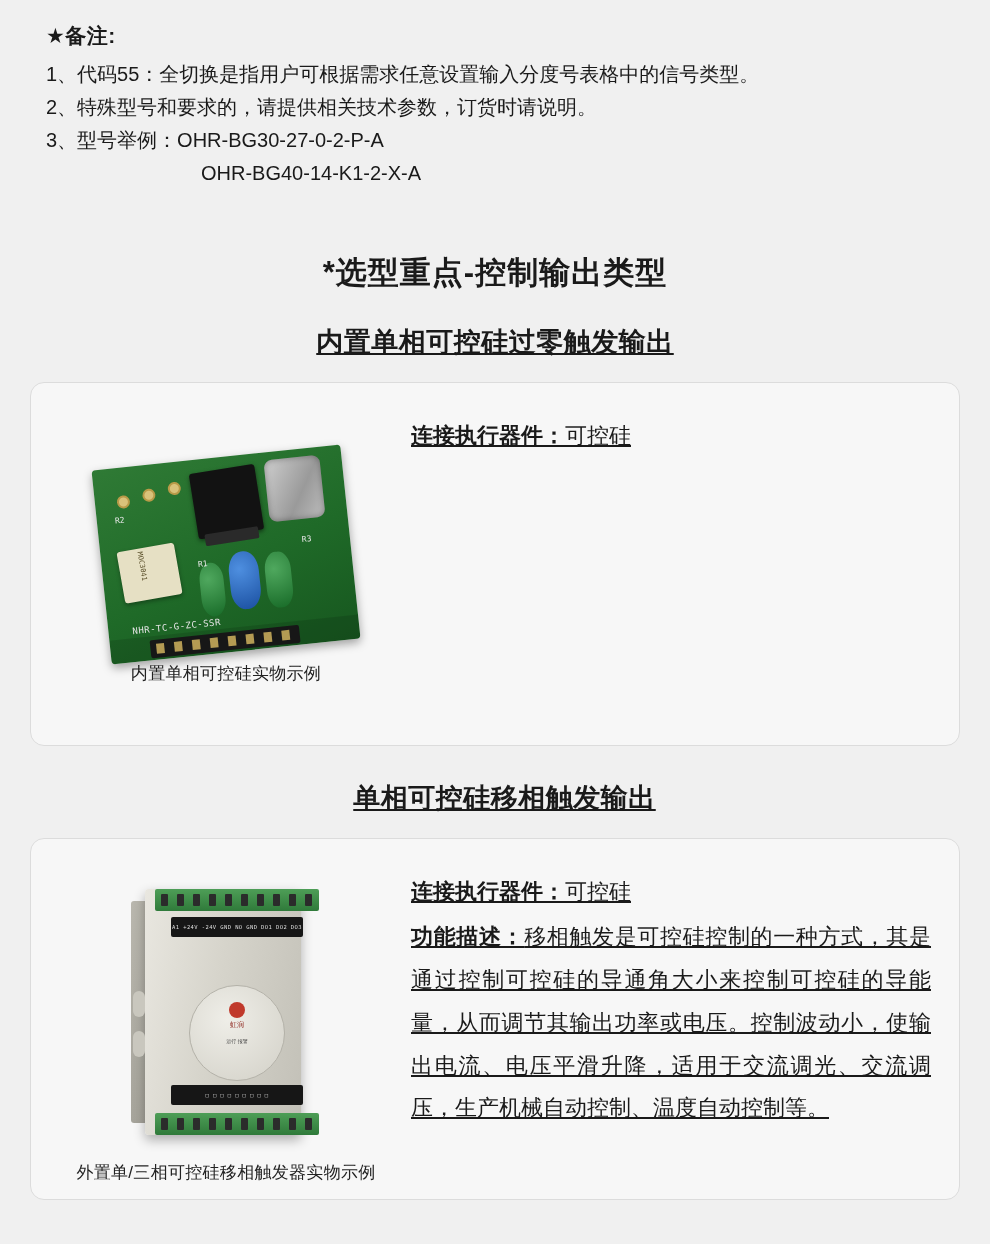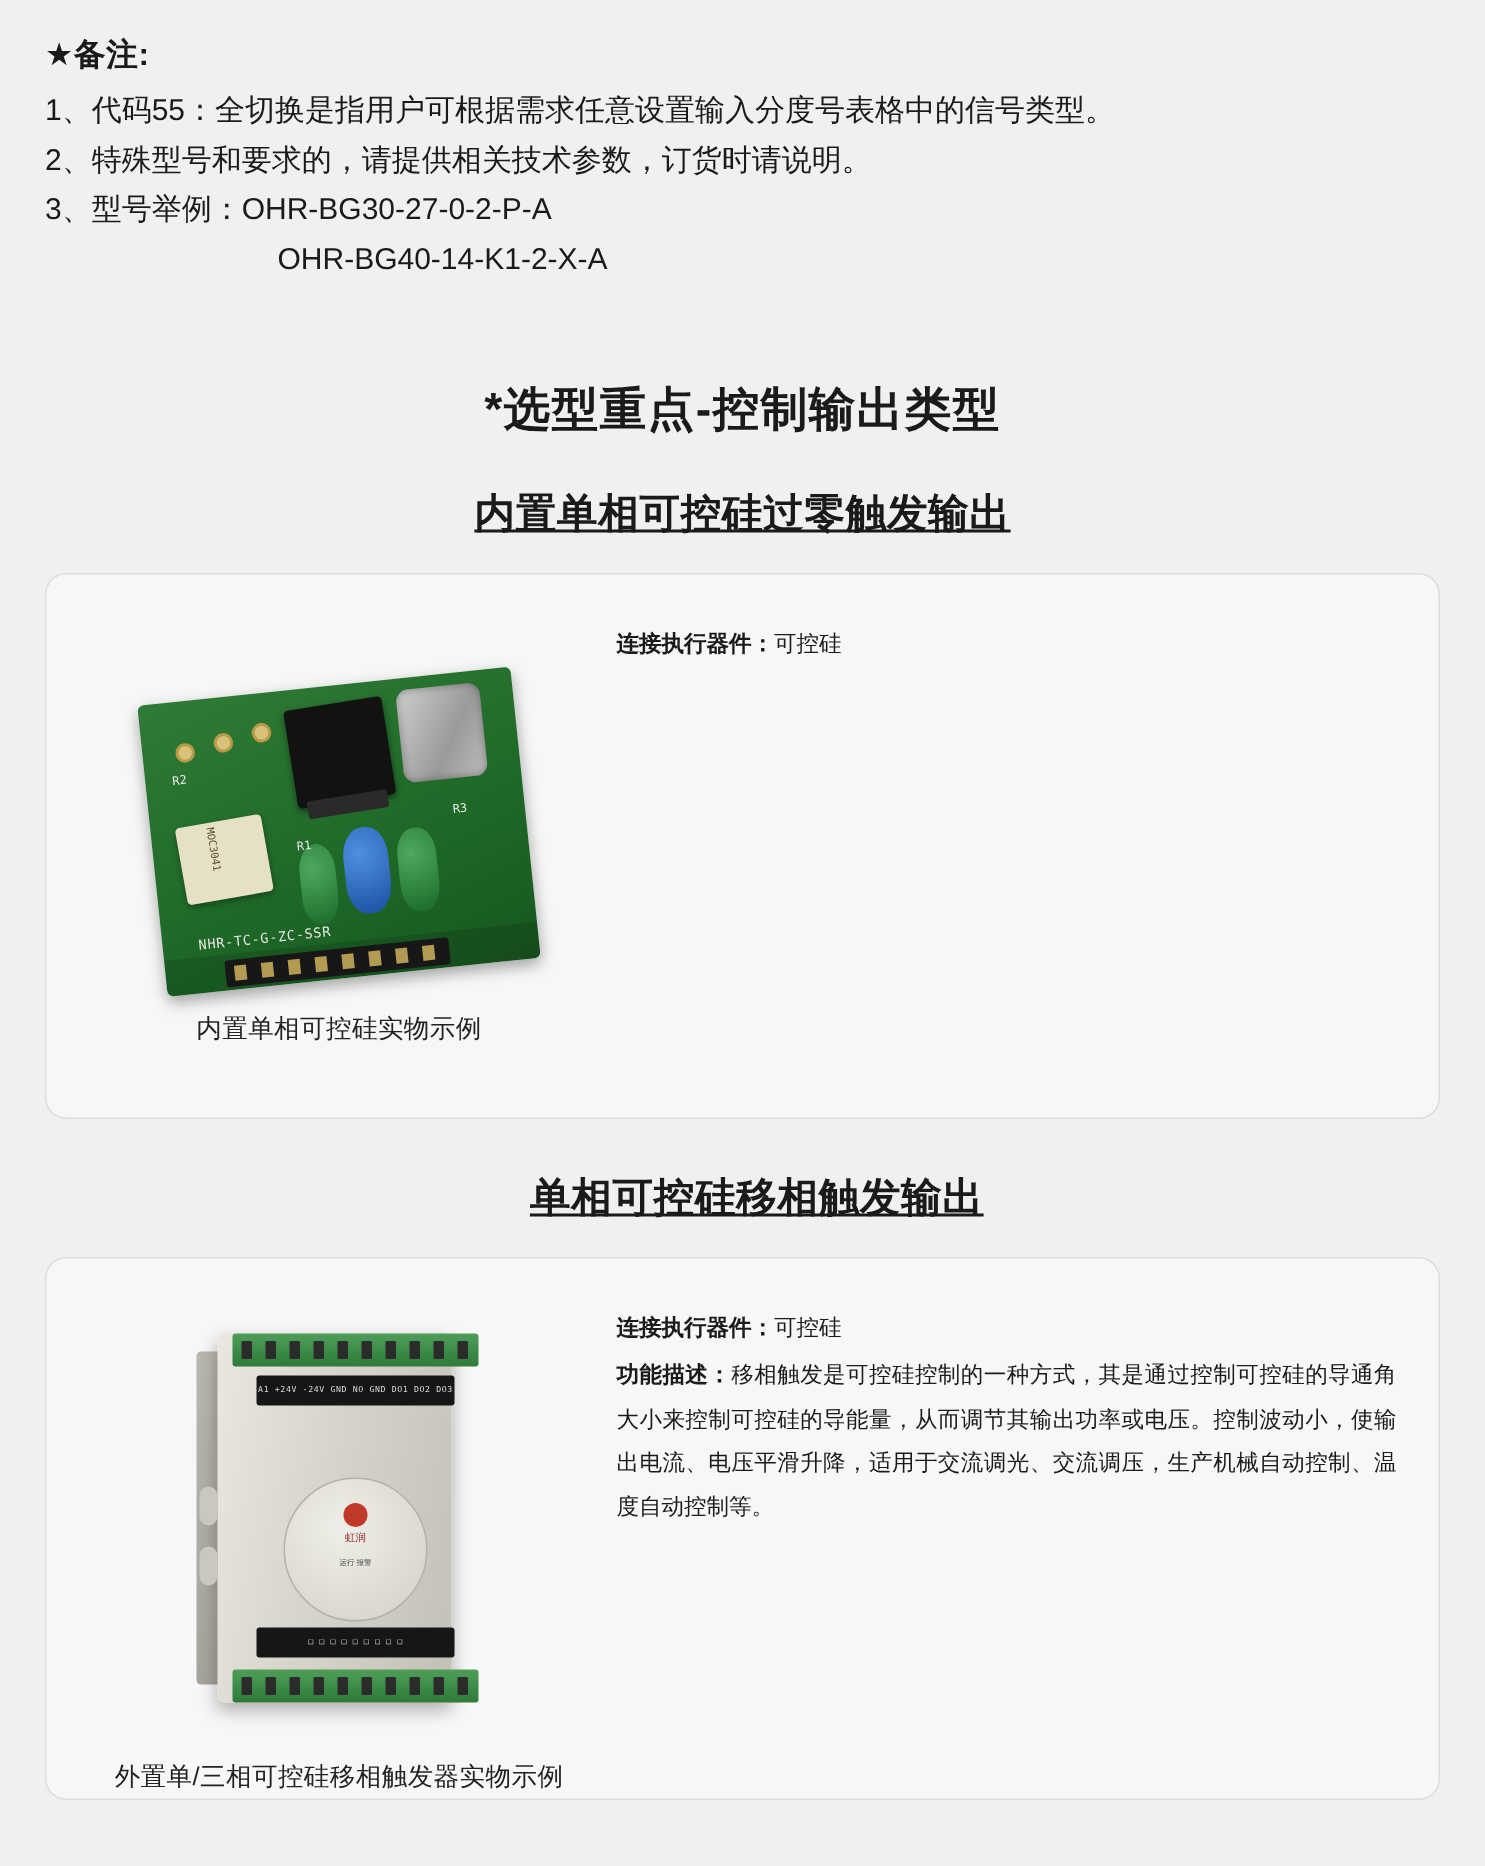--- a/index.html
+++ b/index.html
@@ -16,21 +16,22 @@
   }
   .page {
     position: relative;
     width: 990px;
     height: 1244px;
     padding: 0;
   }
 
   
   .notes {
-    padding: 22px 0 0 30px;
+    padding: 22px 0 0 14px;
+    margin-left: 32px;
   }
   .notes-title {
     font-size: 21px;
     font-weight: bold;
     letter-spacing: 0.5px;
     margin-bottom: 8px;
   }
   .note-line {
     font-size: 20px;
     line-height: 1.65;
@@ -82,32 +83,33 @@
     flex: 0 0 362px;
     display: flex;
     flex-direction: column;
     align-items: center;
     justify-content: flex-start;
   }
   .caption {
     font-size: 17px;
     color: #222;
     text-align: center;
-    margin-top: 22px;
+    margin-top: 10px;
     letter-spacing: 0.3px;
   }
   .card-right {
     flex: 1 1 auto;
     padding: 14px 8px 0 4px;
   }
   .spec-row {
-    font-size: 15px;
+    font-size: 22px;
     line-height: 1.95;
     margin-bottom: 2px;
     text-align: justify;
+    text-decoration: underline;
   }
   .spec-label {
     font-weight: bold;
   }
   .spec-text { }
 
   
   .pcb {
     position: relative;
     width: 250px;

